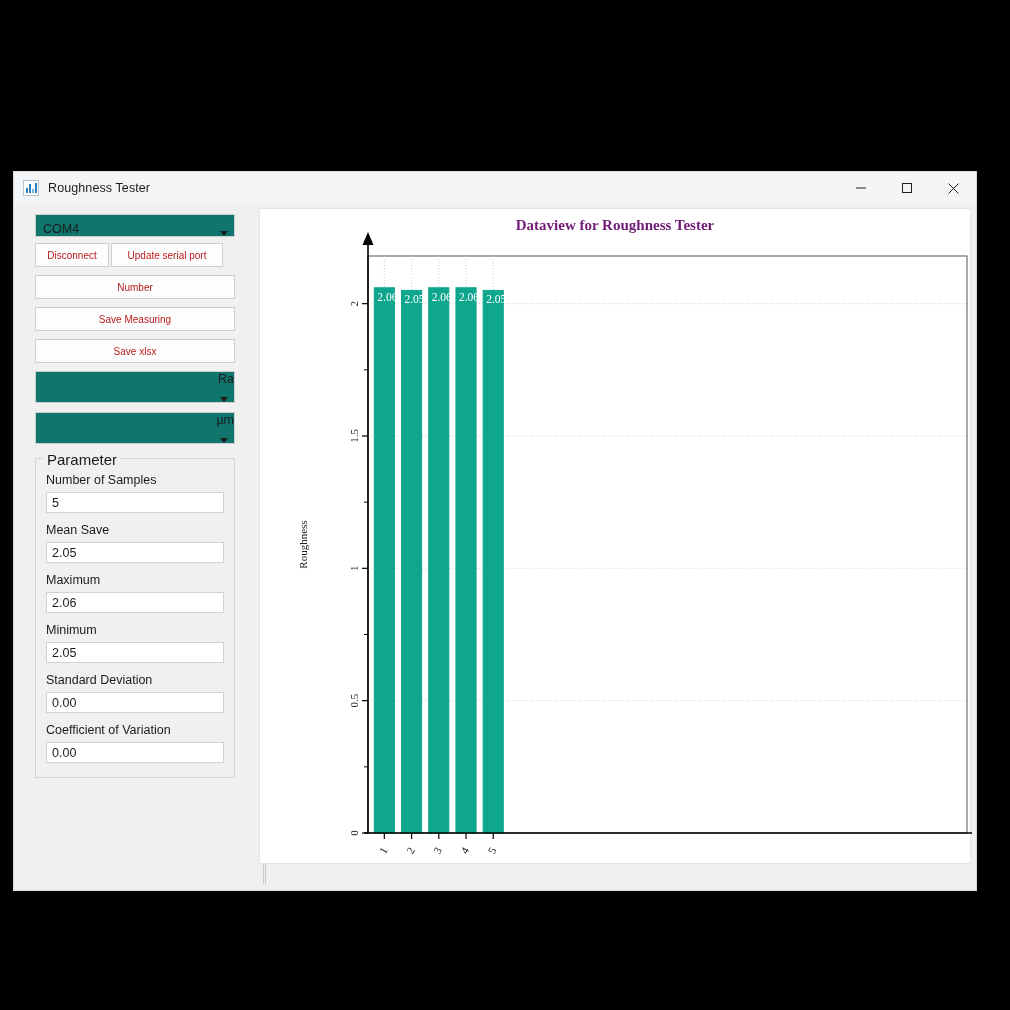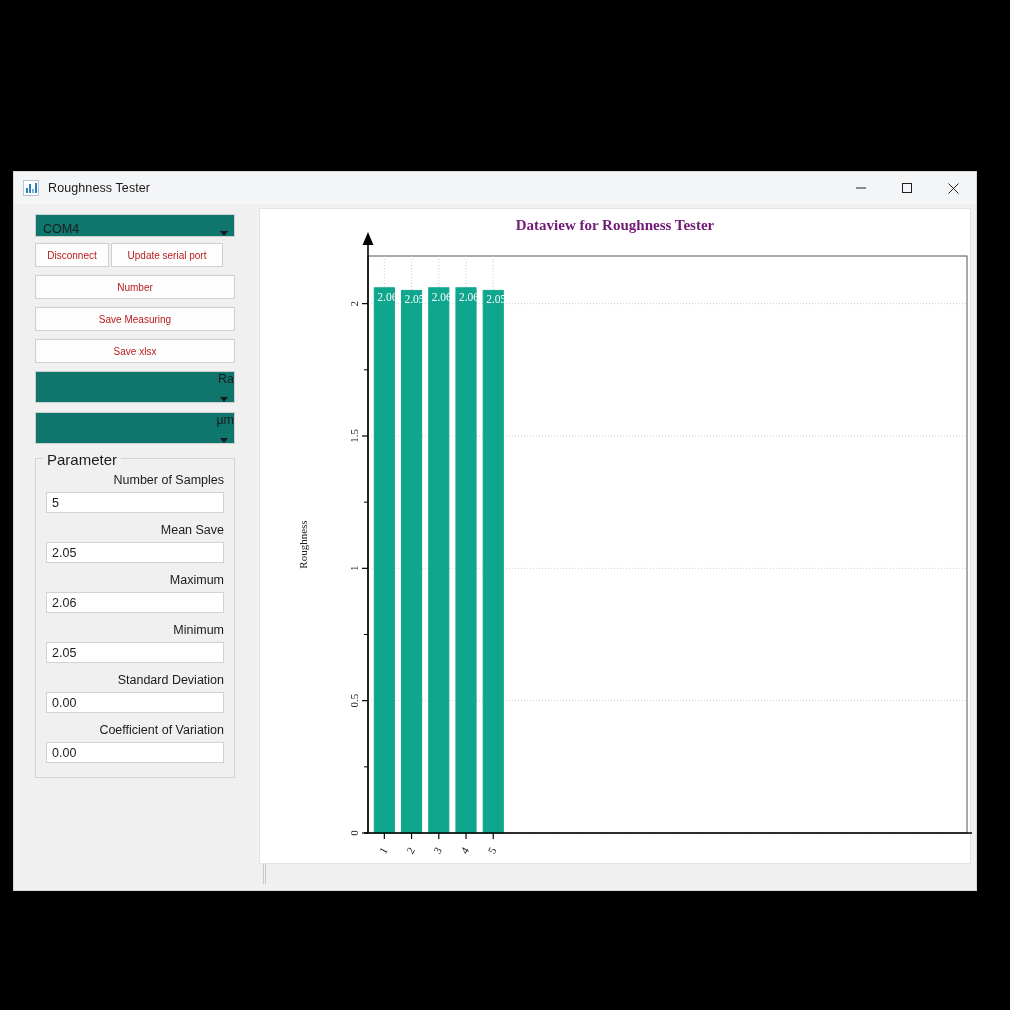--- a/index.html
+++ b/index.html
@@ -178,21 +178,21 @@
   #param-legend {
     position: absolute;
     top: -8px;
     left: 7px;
     background: #f0f0f0;
     padding: 0 4px;
     font-size: 15px;
     color: #1b1b1b;
   }
   .p-label {
-    text-align: right;
+    text-align: left;
     font-size: 12.5px;
     color: #1b1b1b;
     margin-bottom: 5px;
     font-family: "Liberation Sans", sans-serif;
   }
   .p-input {
     width: 100%;
     height: 21px;
     background: #ffffff;
     border: 1px solid #d2d2d2;

